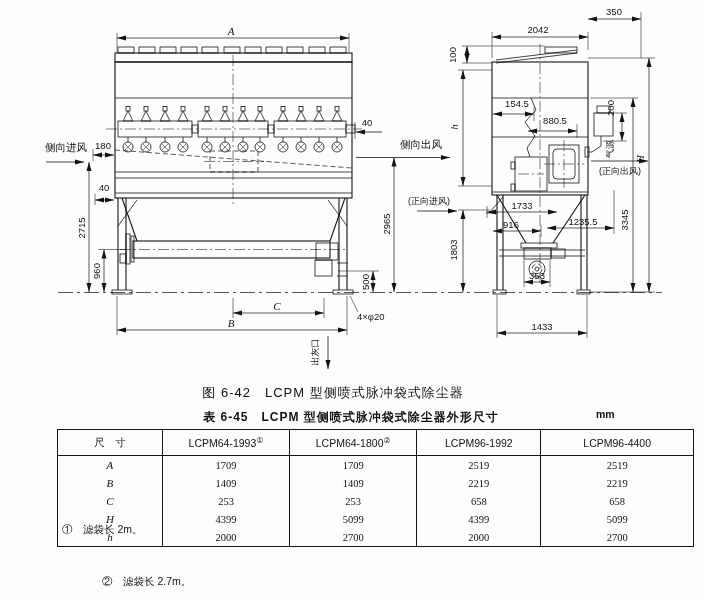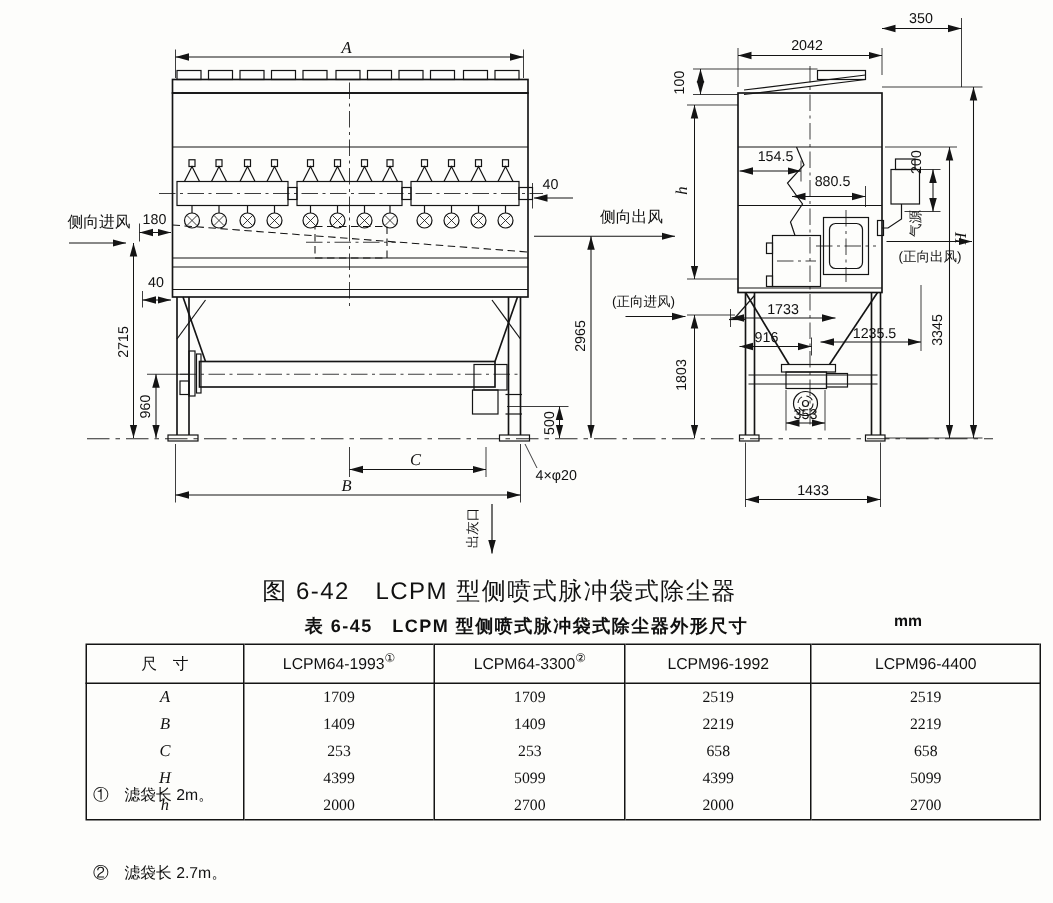--- a/index.html
+++ b/index.html
@@ -13,35 +13,35 @@
   .dime {stroke:#141414;stroke-width:.8;fill:none;marker-end:url(#ar);}
   .ext  {stroke:#141414;stroke-width:.55;fill:none;}
   .cl   {stroke:#141414;stroke-width:.55;fill:none;stroke-dasharray:11 3 2 3;}
   .dsh  {stroke:#141414;stroke-width:.7;fill:none;stroke-dasharray:5 3;}
   .gnd  {stroke:#2a2a2a;stroke-width:.8;fill:none;stroke-dasharray:15 4 3 4;}
   text.dt{font:9.5px "Liberation Sans",sans-serif;fill:#111;}
   text.cn{font:10.5px "Liberation Sans",sans-serif;fill:#111;}
   text.cns{font:9px "Liberation Sans",sans-serif;fill:#111;}
   text.it{font:italic 11px "Liberation Serif",serif;fill:#111;}
   .caption{position:absolute;top:384px;left:0;width:666px;text-align:center;
-           font-size:16px;letter-spacing:1px;}
+           font-size:13px;letter-spacing:1px;}
   .tbl-title{position:absolute;top:409px;left:0;width:702px;text-align:center;
              font-size:12px;font-weight:bold;letter-spacing:1px;}
   .tbl-unit{position:absolute;top:408px;left:596px;font-size:10.5px;font-weight:bold;}
   table.spec{position:absolute;top:429px;left:57px;width:637px;border-collapse:collapse;
              table-layout:fixed;font-size:10.5px;}
   table.spec{border:1.6px solid #141414;}
   table.spec th,table.spec td{border-left:1px solid #141414;border-right:1px solid #141414;
              padding:0;text-align:center;font-weight:normal;}
   table.spec thead th{height:25px;border-bottom:1px solid #141414;font-size:10.5px;}
   table.spec tbody td{height:18px;font-family:"Liberation Serif",serif;}
   table.spec tbody td.dimcol{font-style:italic;font-size:11px;}
   sup.mark{font-size:8px;vertical-align:super;line-height:0;}
   .fnote{position:absolute;left:62px;font-size:10.5px;}
-  .fn1{top:523px;text-align:center;} .fn2{top:575px;}
+  .fn1{top:523px;text-align:center;} .fn2{top:575px;margin-left:40px;}
 </style>
 </head>
 <body>
 
 <div class="page">
 
 <svg width="702" height="378" viewBox="0 0 702 378">
   <defs>
     <marker id="ar" markerWidth="10" markerHeight="7" refX="9" refY="3" orient="auto-start-reverse" markerUnits="userSpaceOnUse">
       <path d="M0,0.5 L9,3 L0,5.5 z" fill="#141414"></path>
@@ -334,21 +334,21 @@
     <col style="width:16.5%">
         <col style="width:20%">
         <col style="width:20%">
         <col style="width:19.5%">
         <col style="width:24%">
   </colgroup>
   <thead>
     <tr>
       <th>尺　寸</th>
       <th><span>LCPM64-1993</span><sup class="mark">①</sup></th>
-      <th><span>LCPM64-3300</span><sup class="mark">②</sup></th>
+      <th><span>LCPM64-1800</span><sup class="mark">②</sup></th>
       <th><span>LCPM96-1992</span></th>
       <th><span>LCPM96-4400</span></th>
     </tr>
   </thead>
   <tbody>
     <tr>
       <td class="dimcol">A</td>
       <td>1709</td>
       <td>1709</td>
       <td>2519</td>

